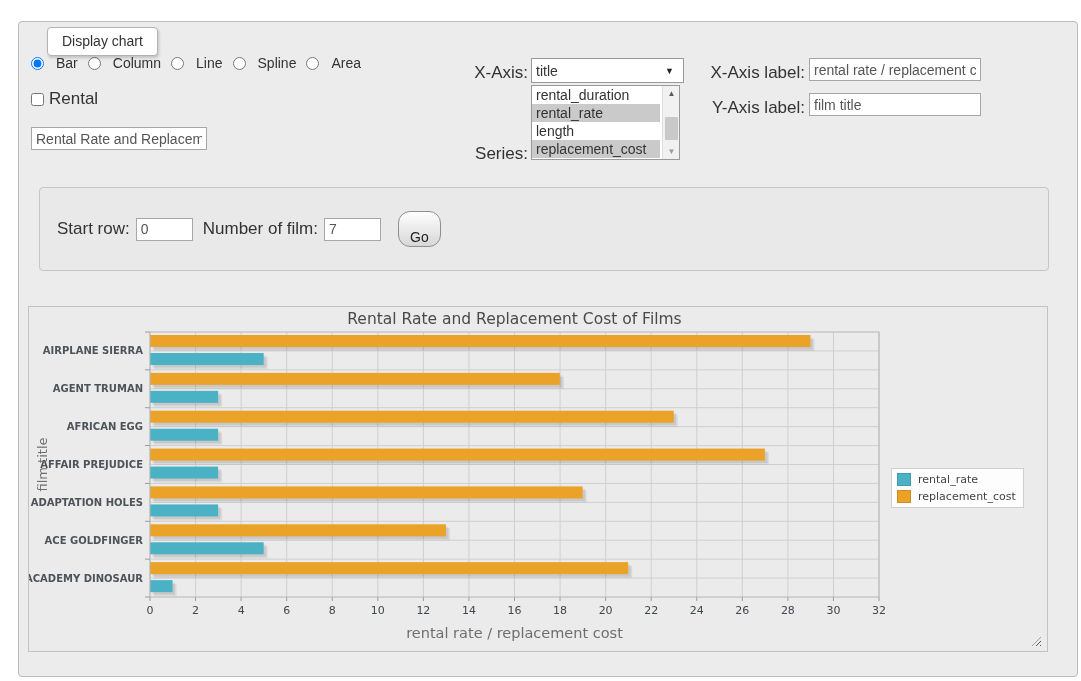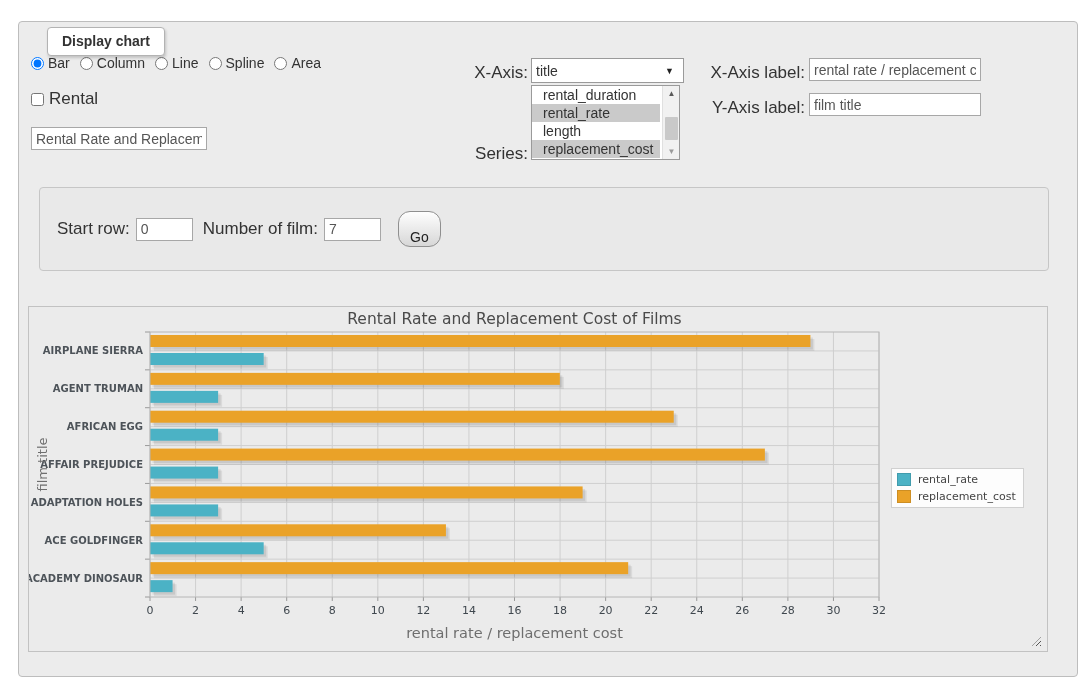--- a/index.html
+++ b/index.html
@@ -1,43 +1,43 @@
 <!DOCTYPE html>
 <html><head>
 <meta charset="utf-8">
 <style>
   * { margin:0; padding:0; box-sizing:border-box; }
   html,body { width:1081px; height:681px; background:#fff; font-family:"Liberation Sans", sans-serif; overflow:hidden; }
   .panel { position:absolute; left:18px; top:21px; width:1060px; height:656px;
            background:#ececec; border:1px solid #bdbdbd; border-radius:4px; }
   .legend-box { position:absolute; left:28px; top:5px; z-index:3; background:#fff;
            border:1px solid #b3b3b3; border-radius:4px; padding:5px 14px 6px 14px;
-           font-size:14px; font-weight:bold; color:#333; box-shadow:1px 2px 3px rgba(0,0,0,.18); }
+           font-size:14px; font-weight:normal; color:#333; box-shadow:1px 2px 3px rgba(0,0,0,.18); }
   .lbl { font-size:17px; color:#333; }
   
   .radio-row { position:absolute; left:12px; top:33px; display:flex; align-items:center; gap:10px; }
-  .radio-item { display:flex; align-items:center; gap:4px; font-size:14px; color:#333; }
+  .radio-item { display:flex; align-items:center; gap:12px; font-size:14px; color:#333; }
   .radio-item input { width:13px; height:13px; }
   .stacked-row { position:absolute; left:12px; top:67px; display:flex; align-items:center; gap:5px; }
   .stacked-row input { width:13px; height:13px; }
   
   input[type=text] { border:1px solid #a7a7a7; background:#fff; font-family:"Liberation Sans",sans-serif;
            font-size:14px; color:#555; padding:0 4px; height:23px; }
   .title-input { position:absolute; left:12px; top:105px; width:176px; }
   
   .xaxis-label { position:absolute; left:429px; top:41px; width:80px; text-align:right; }
   .select-box { position:absolute; left:512px; top:36px; width:153px; height:25px; background:#fff;
            border:1px solid #9a9a9a; display:flex; align-items:center; }
   .select-box .sel-text { flex:1; font-size:14px; color:#333; padding-left:4px; }
   .select-box .arrow { width:18px; font-size:9px; color:#222; }
   
   .series-label { position:absolute; left:429px; top:122px; width:80px; text-align:right; }
   .listbox { position:absolute; left:512px; top:63px; width:149px; height:75px; background:#fff;
            border:1px solid #9a9a9a; overflow:hidden; }
-  .list-opt { height:18px; line-height:18px; font-size:14px; color:#333; padding-left:11px; width:128px;
+  .list-opt { height:18px; line-height:18px; font-size:14px; color:#333; padding-left:4px; width:128px;
            white-space:nowrap; overflow:hidden; }
   .list-opt.selected { background:#cacaca; }
   .scrollbar { position:absolute; right:0; top:0; width:17px; height:73px; background:#f1f1f1; border-left:1px solid #e0e0e0; }
   .scroll-arrow { position:absolute; left:0; width:17px; height:15px; text-align:center; font-size:8px; line-height:15px; color:#5a5a5a; background:#f1f1f1; }
   .scroll-arrow.down { bottom:0; color:#9a9a9a; }
   .scroll-thumb { position:absolute; left:2px; top:31px; width:13px; height:23px; background:#c9c9c9; border-radius:1px; }
   
   .xlbl-field-label { position:absolute; left:680px; top:41px; width:106px; text-align:right; }
   .xlbl-input { position:absolute; left:790px; top:36px; width:172px; }
   .ylbl-field-label { position:absolute; left:680px; top:76px; width:106px; text-align:right; }

